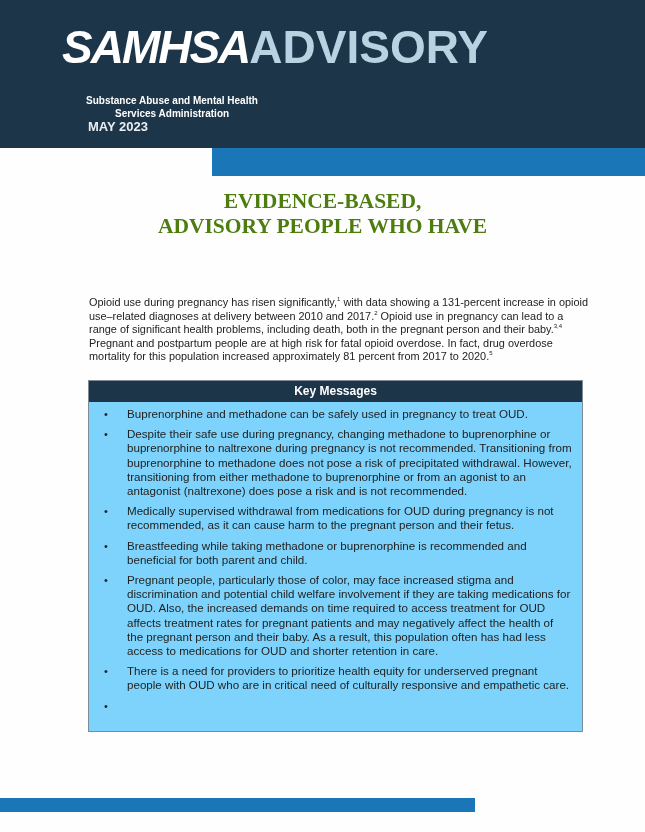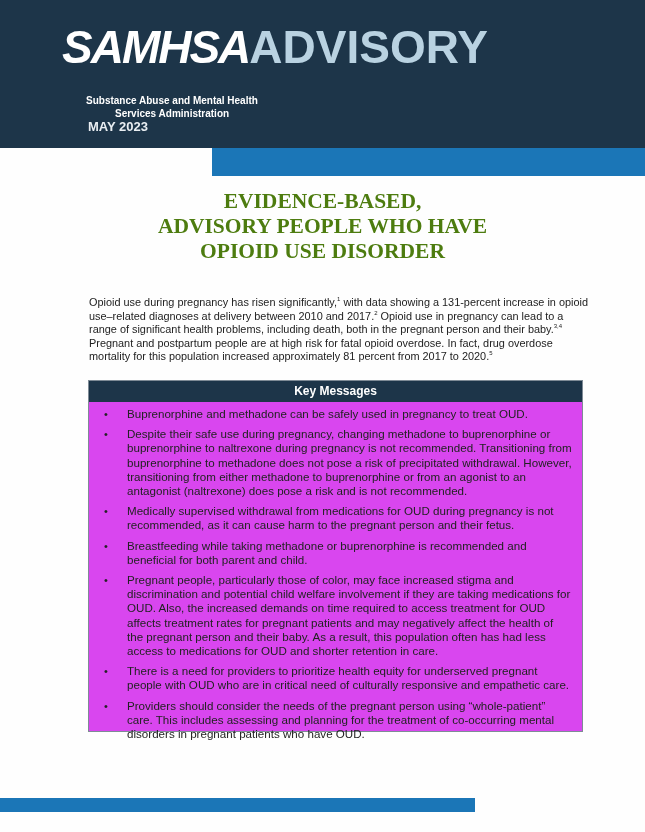--- a/index.html
+++ b/index.html
@@ -8,21 +8,21 @@
   .logo { position:absolute; left:62px; top:24px; white-space:nowrap; line-height:1; }
   .logo-samhsa { font-family:"Liberation Sans", sans-serif; font-weight:bold; font-style:italic; font-size:46px; color:#ffffff; letter-spacing:-2px; }
   .logo-advisory { font-family:"Liberation Sans", sans-serif; font-weight:bold; font-size:46px; color:#b9d2e1; letter-spacing:0px; }
   .org { position:absolute; left:86px; top:72px; font-size:10px; color:#ffffff; line-height:13px; font-weight:bold;margin-top:22px; }
   .org .l2 { padding-left:29px; }
   .date { position:absolute; left:88px; top:119px; font-size:13px; font-weight:bold; color:#e9eef2; }
   .blue-bar-top { position:absolute; left:212px; top:148px; width:433px; height:28px; background:#1b76b7; }
   .title { position:absolute; left:0; top:189px; width:645px; text-align:center; font-family:"Liberation Serif", serif; font-weight:bold; font-size:21.5px; line-height:25px; color:#4d7c0f; }
   .intro { position:absolute; left:89px; top:296px; width:500px; font-size:10.9px; line-height:13.6px; color:#222; }
   .intro sup { font-size:6px; vertical-align:super; line-height:0; }
-  .km-box { position:absolute; left:88px; top:380px; width:495px; height:352px; background:#d946ef; border:1px solid #7f8b96; box-sizing:border-box; }
+  .km-box { position:absolute; left:88px; top:380px; width:495px; height:352px; background:#7dd3fc; border:1px solid #7f8b96; box-sizing:border-box; }
   .km-header { height:21px; background:#1d3549; color:#ffffff; font-weight:bold; font-size:12px; text-align:center; line-height:21px; }
   .km-list { list-style:none; margin:0; padding:5px 10px 0 0; }
   .km-list li { position:relative; padding-left:38px; font-size:11.6px; line-height:14.2px; color:#222; margin-bottom:6px; }
   .km-list li .bullet { position:absolute; left:15px; top:0; font-size:11px; }
   .blue-bar-bottom { position:absolute; left:0; top:798px; width:475px; height:14px; background:#1b76b7; }
 </style>
 </head>
 <body>
 
 <div class="header">
@@ -33,31 +33,30 @@
     <div>Substance Abuse and Mental Health</div>
     <div class="l2">Services Administration</div>
   </div>
   <div class="date">MAY 2023</div>
 </div>
 <div class="blue-bar-top"></div>
 
 <div class="title">
   <div>EVIDENCE-BASED,</div>
   <div>ADVISORY PEOPLE WHO HAVE</div>
-  <div>OPIOID USE DISORDER</div>
 </div>
 
 <div class="intro"><span>Opioid use during pregnancy has risen significantly,</span><sup>1</sup><span> with data showing a 131-percent increase in opioid use–related diagnoses at delivery between 2010 and 2017.</span><sup>2</sup><span> Opioid use in pregnancy can lead to a range of significant health problems, including death, both in the pregnant person and their baby.</span><sup>3,4</sup><span> Pregnant and postpartum people are at high risk for fatal opioid overdose. In fact, drug overdose mortality for this population increased approximately 81 percent from 2017 to 2020.</span><sup>5</sup></div>
 
 <div class="km-box">
   <div class="km-header">Key Messages</div>
   <ul class="km-list">
     <li><span class="bullet">•</span><span>Buprenorphine and methadone can be safely used in pregnancy to treat OUD.</span></li>
     <li><span class="bullet">•</span><span>Despite their safe use during pregnancy, changing methadone to buprenorphine or buprenorphine to naltrexone during pregnancy is not recommended. Transitioning from buprenorphine to methadone does not pose a risk of precipitated withdrawal. However, transitioning from either methadone to buprenorphine or from an agonist to an antagonist (naltrexone) does pose a risk and is not recommended.</span></li>
     <li><span class="bullet">•</span><span>Medically supervised withdrawal from medications for OUD during pregnancy is not recommended, as it can cause harm to the pregnant person and their fetus.</span></li>
     <li><span class="bullet">•</span><span>Breastfeeding while taking methadone or buprenorphine is recommended and beneficial for both parent and child.</span></li>
     <li><span class="bullet">•</span><span>Pregnant people, particularly those of color, may face increased stigma and discrimination and potential child welfare involvement if they are taking medications for OUD. Also, the increased demands on time required to access treatment for OUD affects treatment rates for pregnant patients and may negatively affect the health of the pregnant person and their baby. As a result, this population often has had less access to medications for OUD and shorter retention in care.</span></li>
     <li><span class="bullet">•</span><span>There is a need for providers to prioritize health equity for underserved pregnant people with OUD who are in critical need of culturally responsive and empathetic care.</span></li>
-    <li><span class="bullet">•</span><span>Providers should consider the needs of the pregnant person using “whole-patient” care. This includes assessing and planning for the treatment of co-occurring mental disorders in pregnant patients who have OUD.</span></li>
+    <li><span class="bullet">•</span></li>
   </ul>
 </div>
 
 <div class="blue-bar-bottom"></div>
 
 </body></html>

